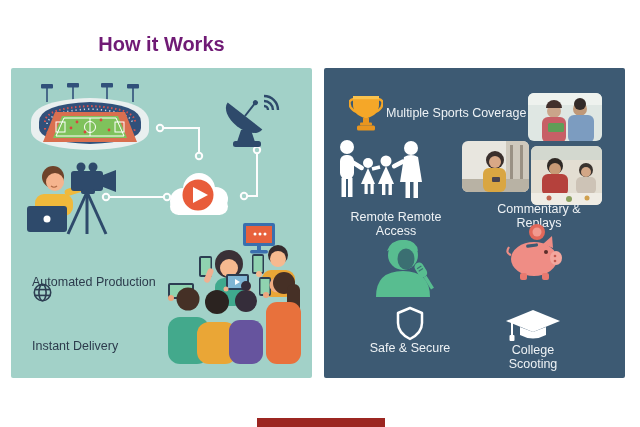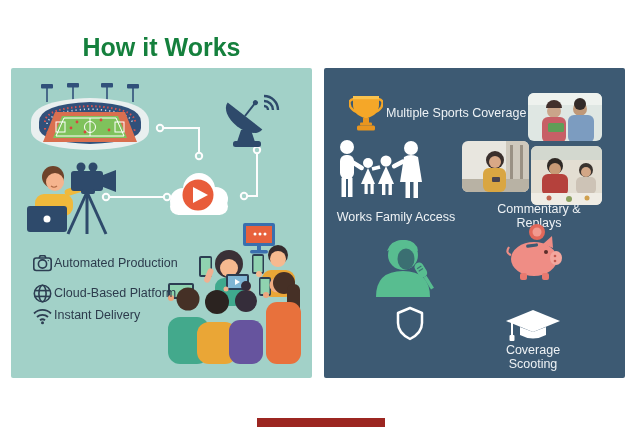--- a/index.html
+++ b/index.html
@@ -1,23 +1,23 @@
 <!DOCTYPE html>
 <html><head>
 <meta charset="utf-8">
 <style>
   html,body{margin:0;padding:0;background:#fff;}
   .stage{position:relative;width:640px;height:427px;background:#ffffff;overflow:hidden;
          font-family:"Liberation Sans",sans-serif;}
   .title{position:absolute;top:33px;width:301px;margin:0;text-align:center;
-         font-size:25px;font-weight:bold;color:#15803d;}
+         font-size:20px;font-weight:bold;color:#701a75;}
   .panel{position:absolute;top:68px;width:301px;height:310px;border-radius:2px;}
   #left-panel{left:11px;background:#a2d1c8;}
   #right-panel{left:324px;background:#3d5a73;}
-  .bullet{position:absolute;left:21px;display:flex;align-items:center;gap:1px;height:22px;}
+  .bullet{position:absolute;left:21px;display:flex;align-items:center;gap:23px;height:22px;flex-direction:column;}
   .bullet span{font-size:12.5px;font-weight:500;color:#2c3b4c;}
   .rlabel{position:absolute;font-size:12.5px;font-weight:500;color:#eef2f5;line-height:14px;}
   .center{text-align:center;}
   .photo{position:absolute;border-radius:6px;overflow:hidden;}
   .vbar{position:absolute;left:257px;top:418px;width:128px;height:9px;background:#9c2621;}
   svg{display:block;}
 </style>
 </head>
 <body>
 
@@ -193,23 +193,22 @@
       </svg>
       <span>Automated Production</span>
     </div>
     <div class="bullet" style="top:214px">
       <svg width="21" height="21" viewBox="0 0 21 21" fill="none" stroke="#2d3e52" stroke-width="1.6">
         <circle cx="10.5" cy="10.5" r="8.2"></circle>
         <ellipse cx="10.5" cy="10.5" rx="3.6" ry="8.2"></ellipse>
         <line x1="2.8" y1="7.6" x2="18.2" y2="7.6"></line>
         <line x1="2.8" y1="13.4" x2="18.2" y2="13.4"></line>
       </svg>
-      <span>Cloud-Based Platform</span>
-    </div>
-    <div class="bullet" style="top:236px">
+    </div>
+    <div class="bullet" style="top:248px">
       <svg width="21" height="21" viewBox="0 0 21 21" fill="none" stroke="#2d3e52" stroke-width="1.8">
         <path d="M2,8.5 A12,12 0 0 1 19,8.5"></path>
         <path d="M5,12 A8,8 0 0 1 16,12"></path>
         <path d="M8,15.2 A4,4 0 0 1 13,15.2"></path>
         <circle cx="10.5" cy="17.8" r="1.5" fill="#2d3e52" stroke="none"></circle>
       </svg>
       <span>Instant Delivery</span>
     </div>
   </section>
 
@@ -242,21 +241,21 @@
       <path d="M52,28 L44,46 H60 Z"></path>
       <rect x="48" y="46" width="3.4" height="11"></rect>
         <rect x="54.5" y="46" width="3.4" height="11"></rect>
       <rect x="58" y="27" width="14" height="4.5" rx="2.2" transform="rotate(-28 58 29)"></rect>
       <circle cx="77" cy="10" r="7"></circle>
       <path d="M70,19 Q77,15 84,19 L88,44 H66 Z"></path>
       <rect x="71.5" y="44" width="4.5" height="16"></rect>
         <rect x="79.5" y="44" width="4.5" height="16"></rect>
       <line x1="38" y1="31" x2="46" y2="29" stroke="#ffffff" stroke-width="3.5"></line>
     </svg>
-    <div class="rlabel center" style="left:9px;top:142px;width:126px">Works Family Access</div>
+    <div class="rlabel center" style="left:9px;top:142px;width:126px">Remote Remote Access</div>
 
     <div class="photo" style="left:204px;top:25px;width:74px;height:48px">
       <svg width="74" height="48" viewBox="0 0 74 48">
         <rect width="74" height="48" fill="#dfe7e3"></rect>
         <rect width="74" height="12" fill="#eef2ee"></rect>
         <circle cx="52" cy="16" r="7" fill="#bf9878"></circle>
           <circle cx="52" cy="11" r="6" fill="#322a28"></circle>
         <rect x="40" y="22" width="26" height="28" rx="6" fill="#7c9cc0"></rect>
         <circle cx="26" cy="18" r="7" fill="#caa58a"></circle>
           <path d="M18,15 a8,8 0 0 1 16,0 z" fill="#42302c"></path>
@@ -319,24 +318,25 @@
       <circle cx="49" cy="33" r="1.3" fill="#c4584e"></circle>
         <circle cx="49" cy="38" r="1.3" fill="#c4584e"></circle>
       <circle cx="40" cy="29" r="2" fill="#5a2d2a"></circle>
       <rect x="14" y="50" width="7" height="7" rx="2" fill="#e8796f"></rect>
       <rect x="36" y="50" width="7" height="7" rx="2" fill="#e8796f"></rect>
     </svg>
 
     <svg width="28" height="35" viewBox="0 0 28 35" style="position:absolute;left:72px;top:238px">
       <path d="M14,2 L26,7 V17 Q26,27 14,33 Q2,27 2,17 V7 Z" fill="none" stroke="#ffffff" stroke-width="2.5" stroke-linejoin="round"></path>
     </svg>
+    <div class="rlabel center" style="left:40px;top:273px;width:92px">Safe &amp; Secure</div>
 
     <svg width="58" height="36" viewBox="0 0 58 36" style="position:absolute;left:180px;top:240px" fill="#ffffff">
       <path d="M29,2 L56,13 L29,24 L2,13 Z"></path>
       <path d="M16,19 L16,27 Q29,34 42,27 L42,19 L29,24 Z"></path>
       <line x1="8" y1="15" x2="8" y2="27" stroke="#ffffff" stroke-width="2"></line>
       <rect x="5.5" y="27" width="5" height="6" rx="1"></rect>
     </svg>
-    <div class="rlabel center" style="left:163px;top:275px;width:92px">Coverage Scooting</div>
+    <div class="rlabel center" style="left:163px;top:275px;width:92px">College Scooting</div>
   </section>
 
   <div class="vbar"></div>
 </div>
 
 </body></html>

